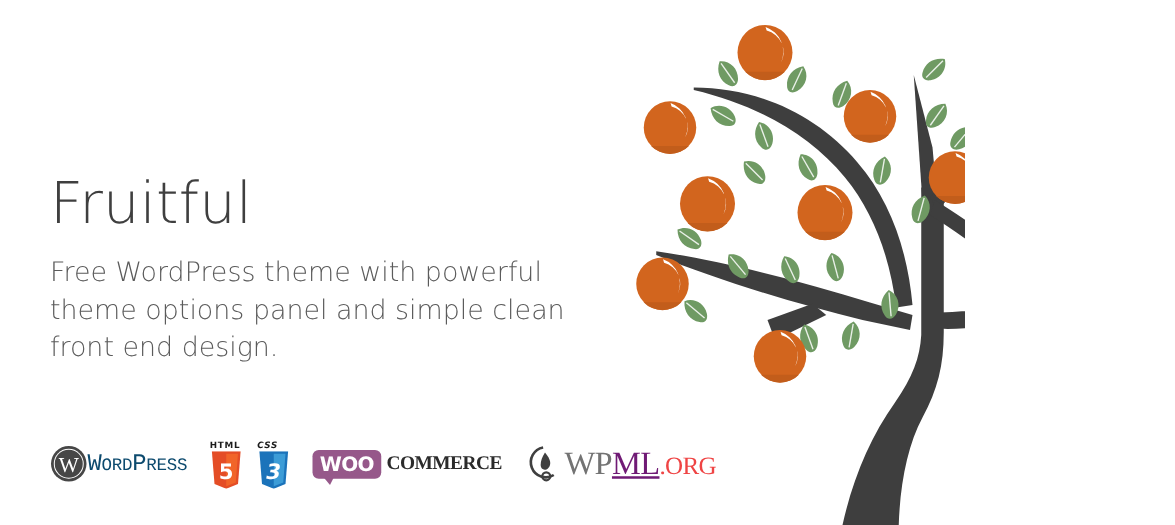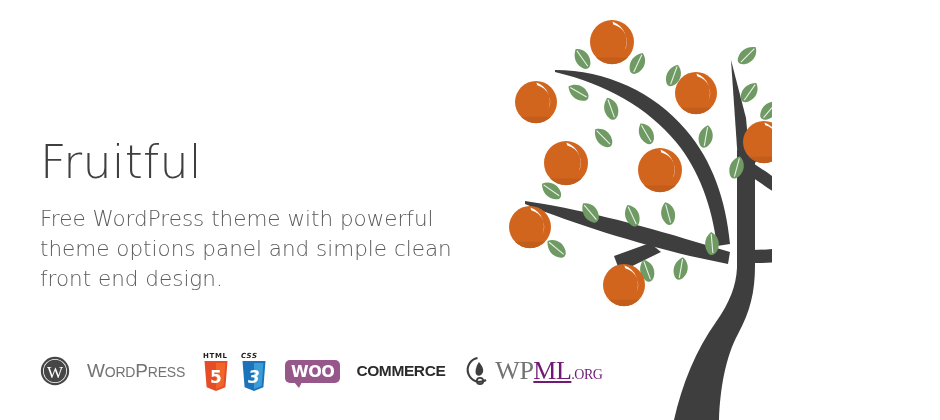--- a/index.html
+++ b/index.html
@@ -60,24 +60,24 @@
     align-items: center;
     height: 44px;
   }
   .logo-wordpress { margin-right: 18px; }
   .logo-html5     { margin-right: 12px; }
   .logo-css3      { margin-right: 18px; font-style: italic; }
   .logo-woo       { margin-right: 18px; }
   .logo-wpml      { margin-right: 0; }
 
   .wp-text {
-    font-family: Liberation Sans, sans-serif;
+    font-family: Liberation Mono, monospace;
     font-size: 19px;
-    color: #737373;
-    margin-left: 17px;
+    color: #0c4a6e;
+    margin-left: 0;
     letter-spacing: -0.2px;
     white-space: nowrap;
   }
   .wp-text .sc { font-size: 14px; }
 
   .shield-wrap { display: flex; flex-direction: column; align-items: flex-start; }
   .shield-label {
     font-family: "DejaVu Sans", "Liberation Sans", sans-serif;
     font-size: 7px;
     font-weight: bold;
@@ -105,38 +105,38 @@
     content: "";
     position: absolute;
     left: 9px;
     bottom: -5px;
     width: 0; height: 0;
     border-left: 5px solid transparent;
     border-right: 3px solid transparent;
     border-top: 6px solid #96588a;
   }
   .woo-commerce {
-    font-family: Liberation Sans, sans-serif;
+    font-family: Liberation Serif, serif;
     font-weight: bold;
     font-size: 15.5px;
     color: #2b2b2b;
     letter-spacing: -0.4px;
-    margin-left: 16px;
+    margin-left: 4px;
   }
 
   .wpml-text {
     font-family: "Liberation Serif", "DejaVu Serif", serif;
     font-size: 26px;
     letter-spacing: -0.5px;
     margin-left: 2px;
     white-space: nowrap;
   }
   .wpml-wp { color: #737373; }
   .wpml-ml { color: #701a75; text-decoration: underline; }
-  .wpml-org { color: #701a75; font-size: 14px; }
+  .wpml-org { color: #ef4444; font-size: 20px; }
 
   
   #tree-svg {
     position: absolute;
     left: 478px;
     top: 0px;
     width: 462px;
     height: 420px;
     display: block;
   }

